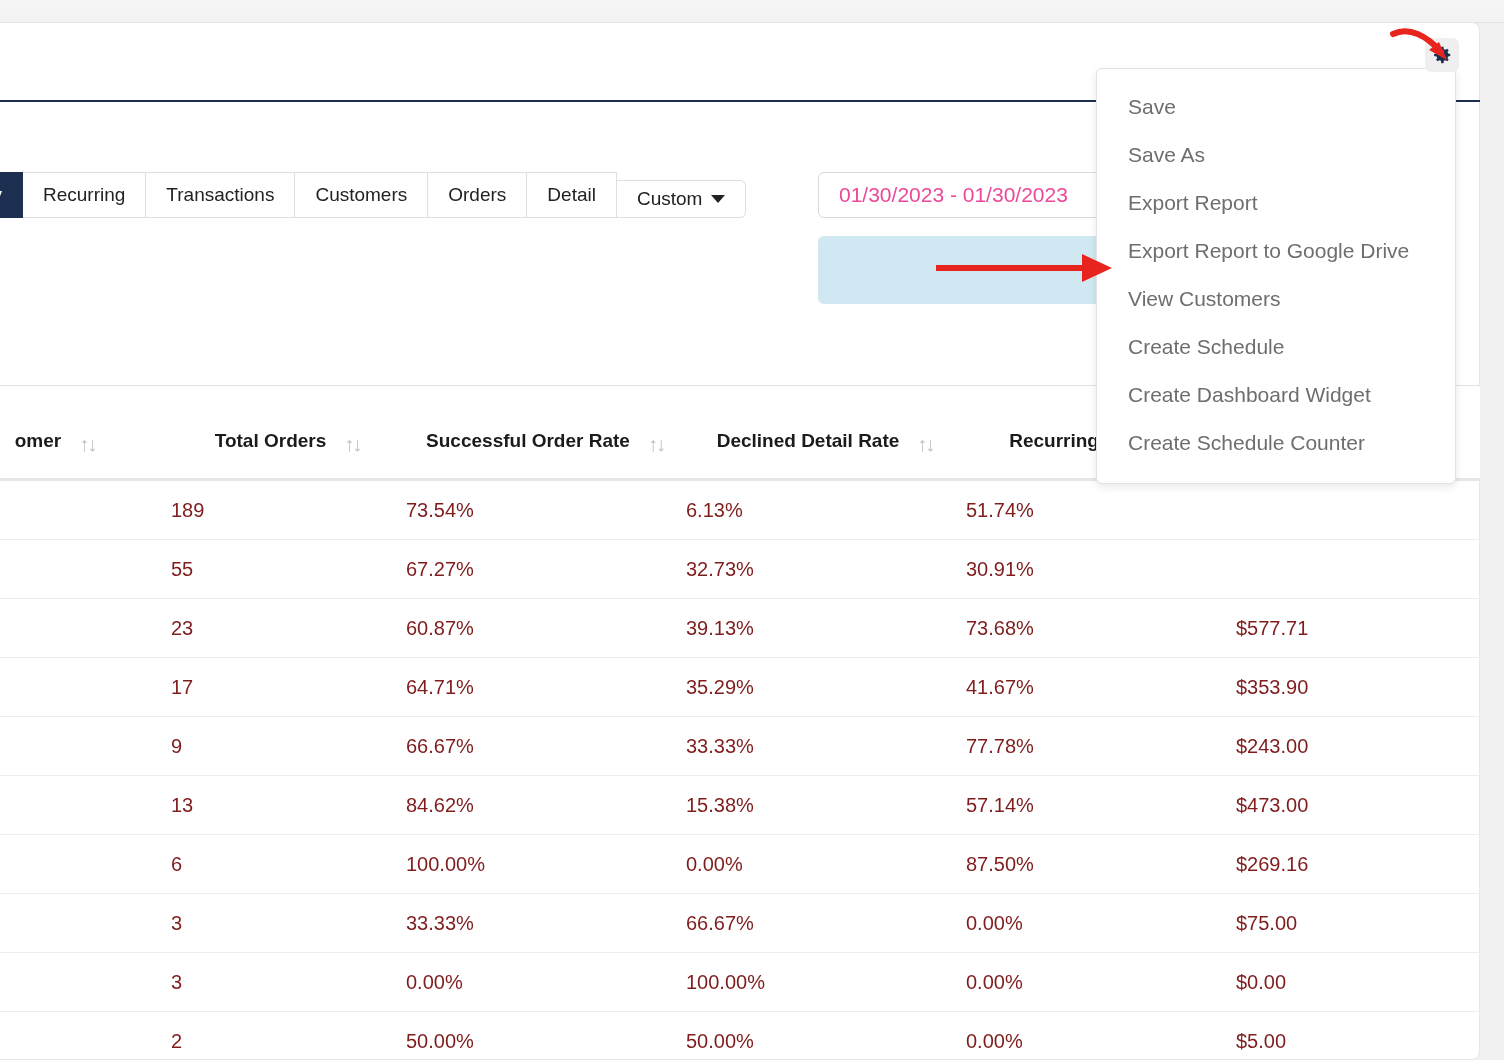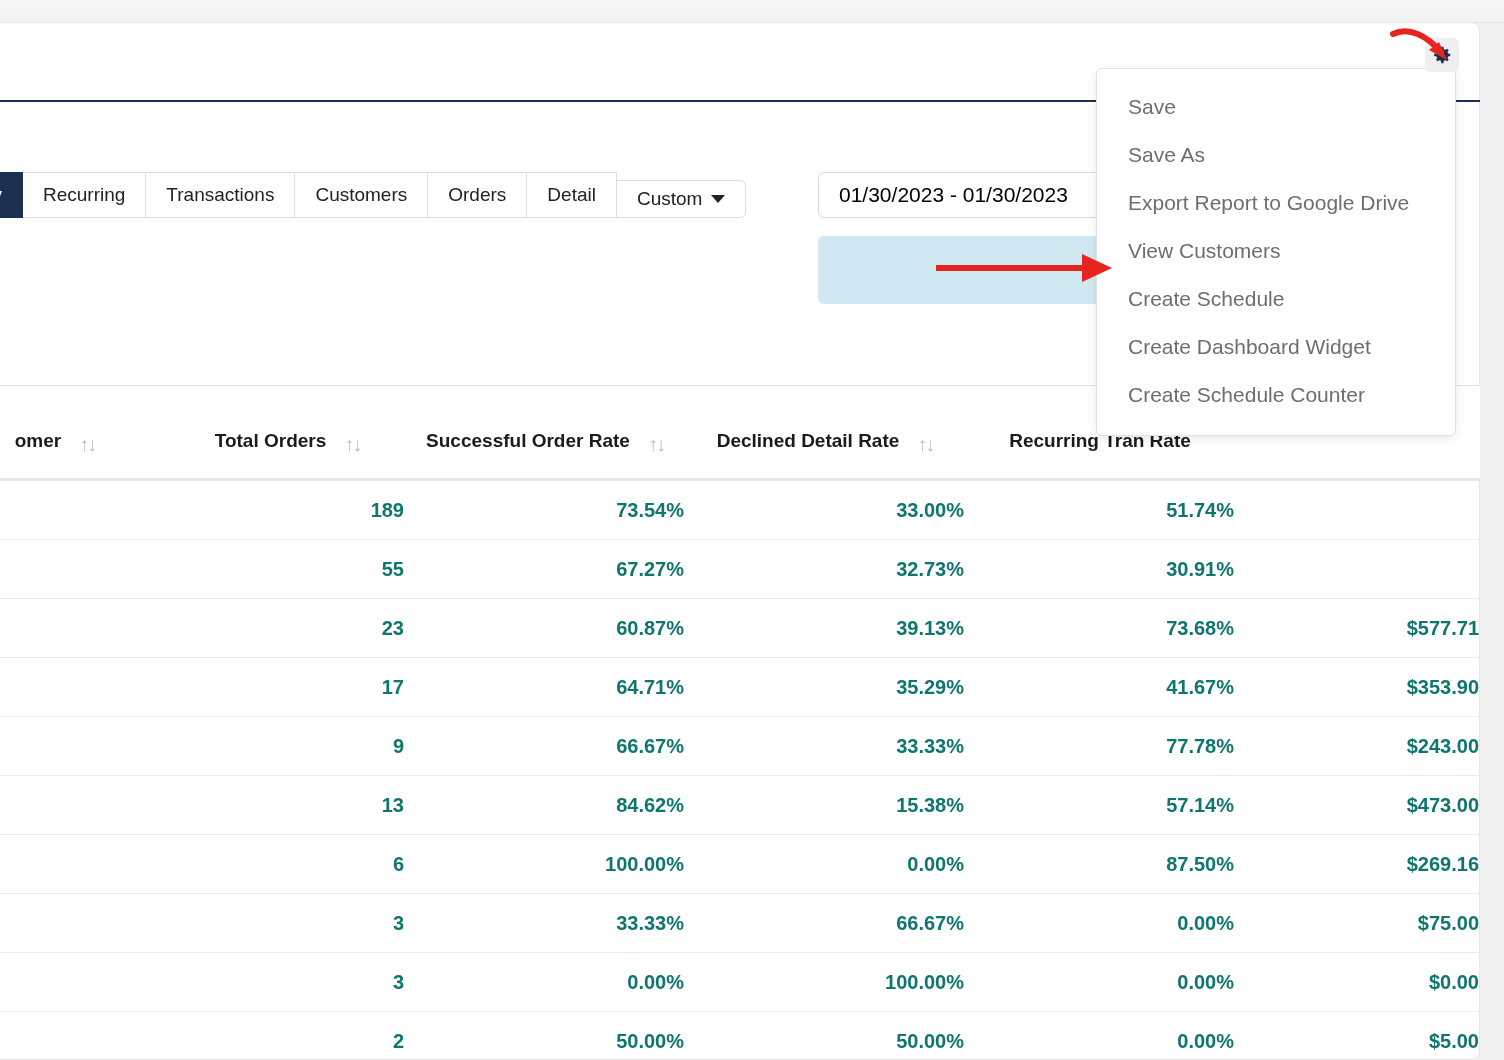--- a/index.html
+++ b/index.html
@@ -103,21 +103,21 @@
     width: 420px;
     height: 46px;
     background: #fff;
     border: 1px solid #d6d9dd;
     border-radius: 6px;
     box-sizing: border-box;
     display: flex;
     align-items: center;
     padding-left: 20px;
     font-size: 21px;
-    color: #000000;
+    color: #ec4899;
     cursor: pointer;
   }
 
   
   .infobanner {
     position: absolute;
     left: 818px;
     top: 236px;
     width: 430px;
     height: 68px;
@@ -172,25 +172,24 @@
     flex: 0 0 auto;
     color: #c2c2c2;
     font-size: 20px;
     line-height: 20px;
     letter-spacing: -2px;
     cursor: pointer;
     padding-bottom: 2px;
   }
   .table td {
     font-size: 20px;
-    color: #0f766e;
-    text-align: right;
+    color: #7f1d1d;
+    text-align: left;
     height: 56px;
     border-bottom: 1px solid #ececec;
-    font-weight: bold;
   }
   .col-cust  { width: 230px; }
   .col-orders{ width: 235px; }
   .col-rate  { width: 280px; }
   .col-decl  { width: 280px; }
   .col-rec   { width: 270px; }
   .col-amt   { width: 245px; }
 
   
   .gear-btn {
@@ -331,21 +330,21 @@
               <span class="th-label"></span>
             </div>
           </th>
         </tr>
       </thead>
     <tbody id="tbody">
         <tr>
           <td></td>
           <td>189</td>
           <td>73.54%</td>
-          <td>33.00%</td>
+          <td>6.13%</td>
           <td>51.74%</td>
           <td></td>
         </tr>
         <tr>
           <td></td>
           <td>55</td>
           <td>67.27%</td>
           <td>32.73%</td>
           <td>30.91%</td>
           <td></td>
@@ -413,20 +412,21 @@
           <td>50.00%</td>
           <td>0.00%</td>
           <td>$5.00</td>
         </tr>
       </tbody>
   </table>
 
   <div class="menu" id="menu">
       <div class="menu-item">Save</div>
       <div class="menu-item">Save As</div>
+      <div class="menu-item">Export Report</div>
       <div class="menu-item">Export Report to Google Drive</div>
       <div class="menu-item">View Customers</div>
       <div class="menu-item">Create Schedule</div>
       <div class="menu-item">Create Dashboard Widget</div>
       <div class="menu-item">Create Schedule Counter</div>
     </div>
 
   <div class="gear-btn">
     <svg width="22" height="22" viewBox="0 0 24 24">
       <path fill="#1c2f50" d="M12 8.2a3.8 3.8 0 1 0 0 7.6 3.8 3.8 0 0 0 0-7.6zm0 5.6a1.8 1.8 0 1 1 0-3.6 1.8 1.8 0 0 1 0 3.6z"></path>

